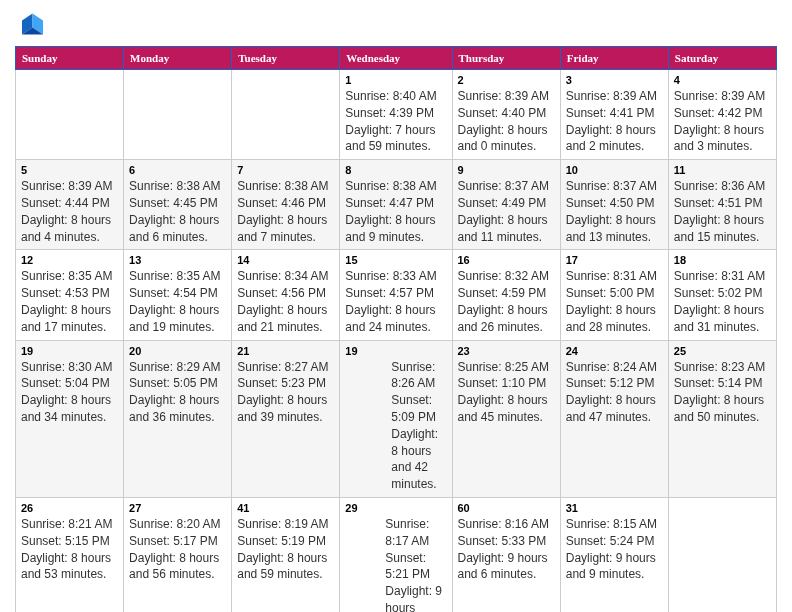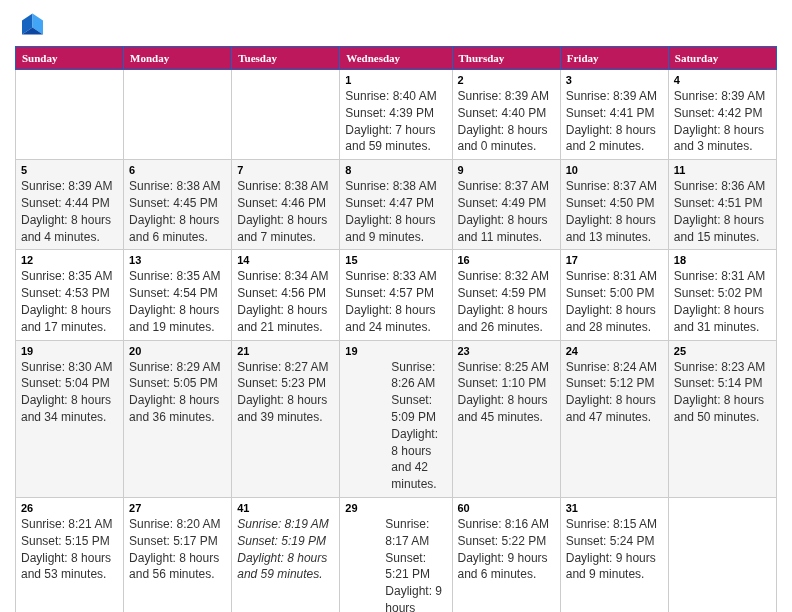--- a/index.html
+++ b/index.html
@@ -318,36 +318,36 @@
           </td>
           <td>
             <span class="day-num">27</span>
             <div class="day-info" style="white-space: pre-line;">Sunrise: 8:20 AM
 Sunset: 5:17 PM
 Daylight: 8 hours
 and 56 minutes.</div>
           </td>
           <td>
             <span class="day-num">41</span>
-            <div class="day-info" style="white-space: pre-line; font-style: italic;">Sunrise: 8:19 AM
+            <div class="day-info" style="white-space: pre-line;">Sunrise: 8:19 AM
 Sunset: 5:19 PM
 Daylight: 8 hours
 and 59 minutes.</div>
           </td>
           <td>
             <span class="day-num">29</span>
             <div class="day-info" style="white-space: pre-line; margin-left: 40px;">Sunrise: 8:17 AM
 Sunset: 5:21 PM
 Daylight: 9 hours
 and 3 minutes.</div>
           </td>
           <td>
             <span class="day-num">60</span>
             <div class="day-info" style="white-space: pre-line;">Sunrise: 8:16 AM
-Sunset: 5:22 PM
+Sunset: 5:33 PM
 Daylight: 9 hours
 and 6 minutes.</div>
           </td>
           <td>
             <span class="day-num">31</span>
             <div class="day-info" style="white-space: pre-line;">Sunrise: 8:15 AM
 Sunset: 5:24 PM
 Daylight: 9 hours
 and 9 minutes.</div>
           </td>

